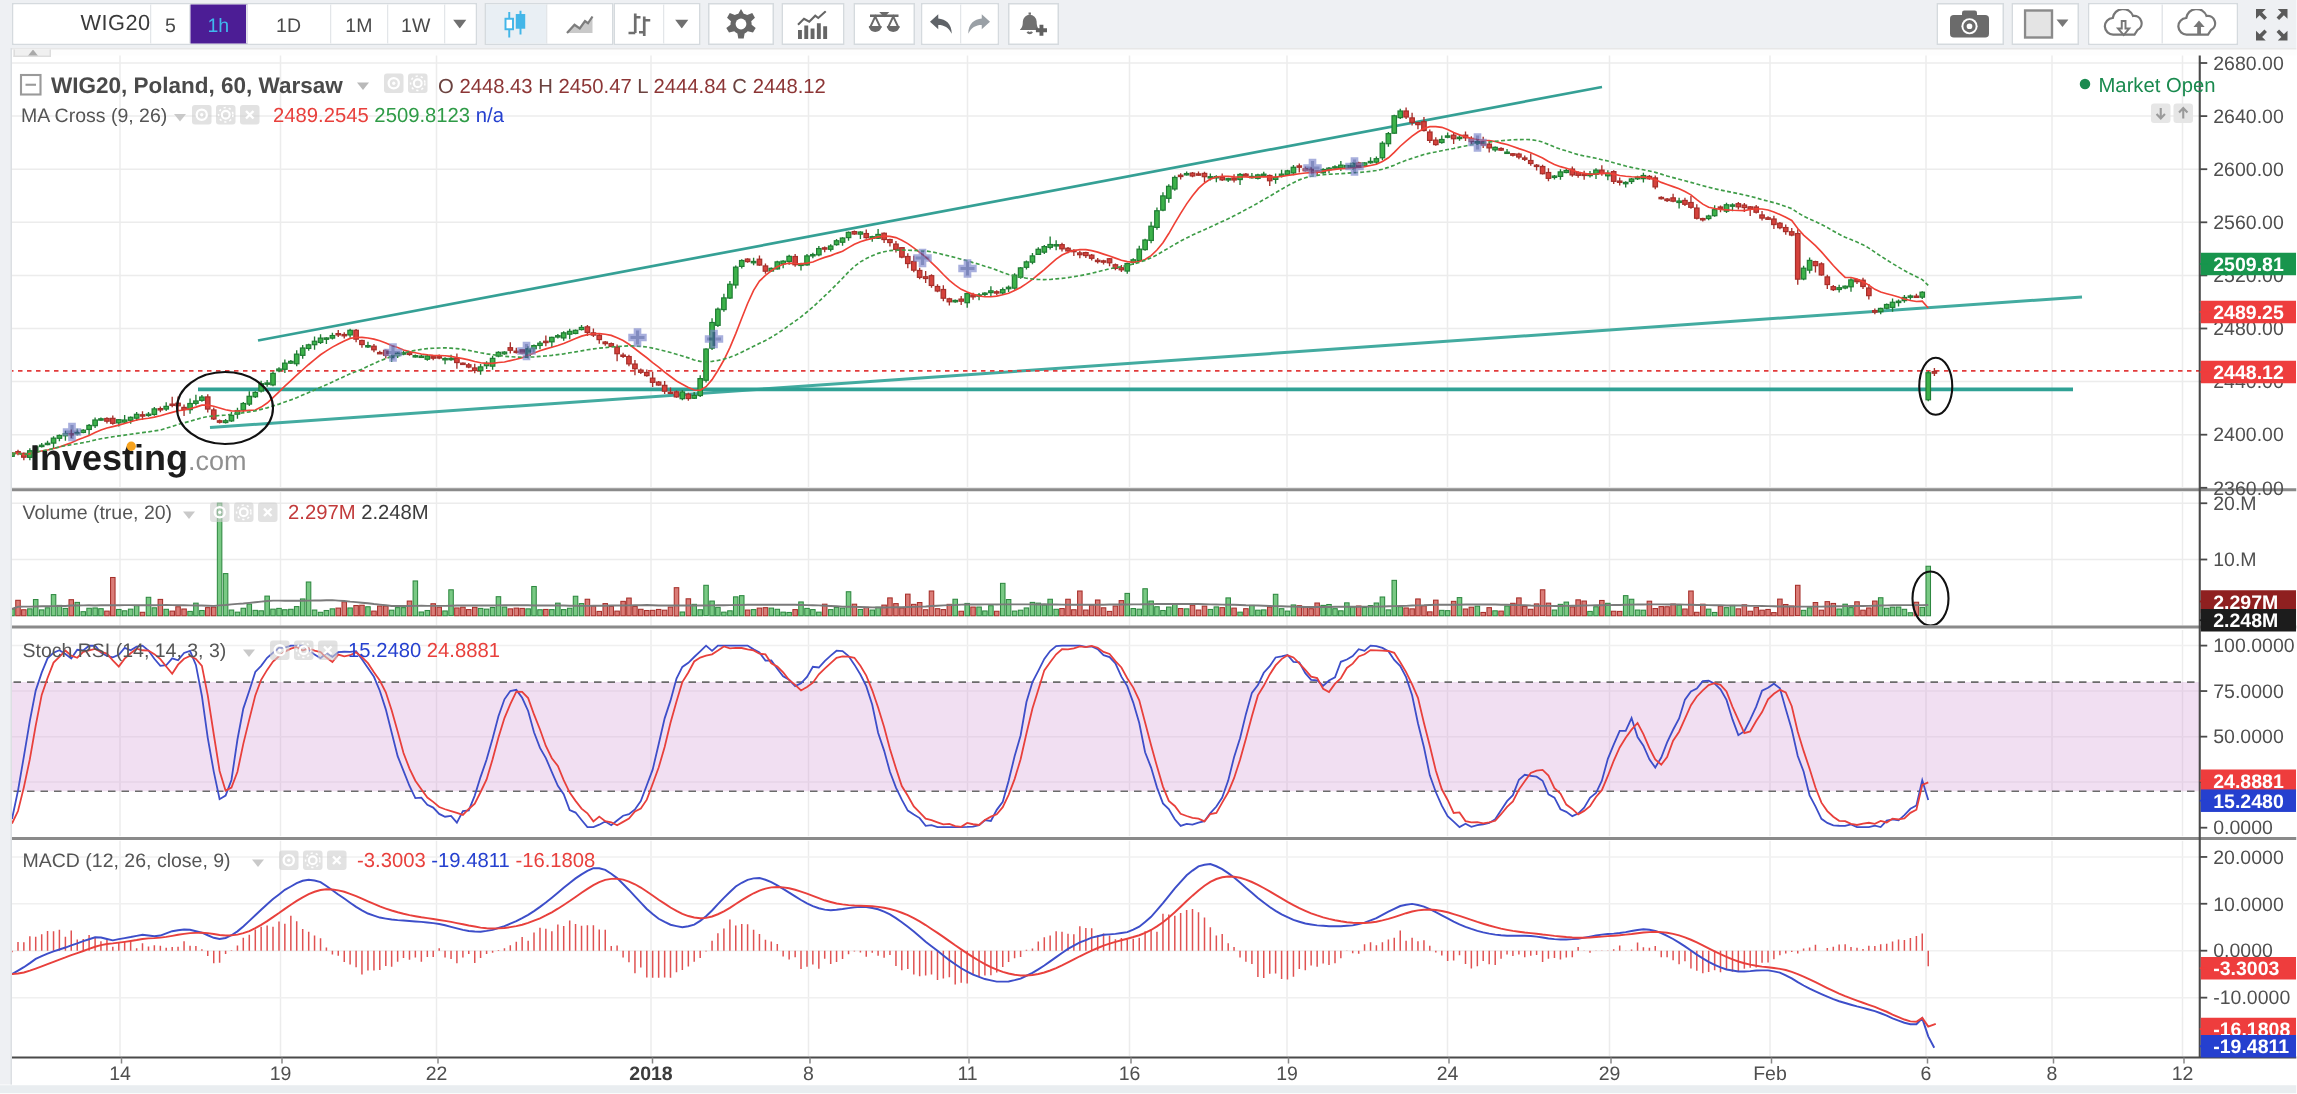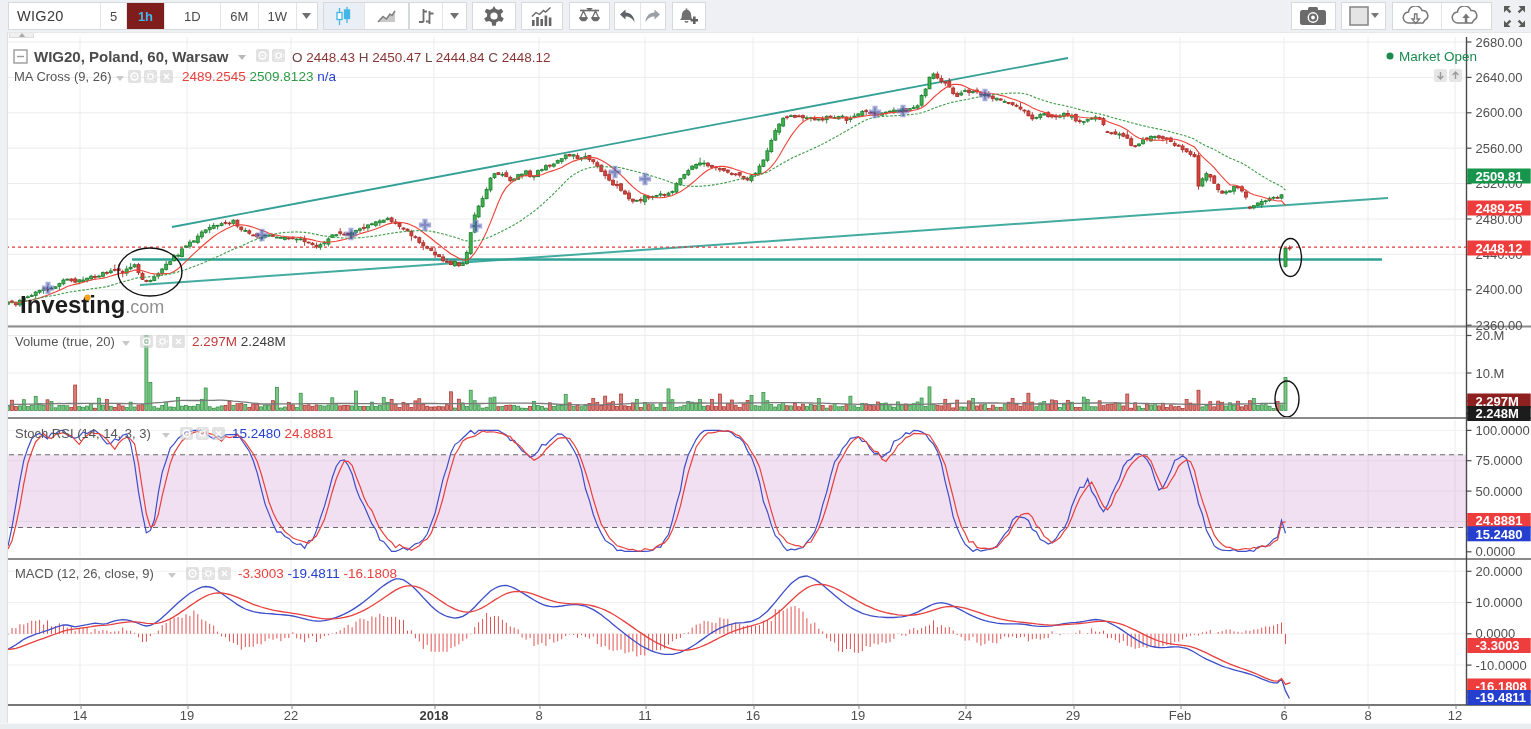--- a/index.html
+++ b/index.html
@@ -1,20 +1,20 @@
 <!DOCTYPE html>
 <html><head><meta charset="utf-8"><title>WIG20</title>
 <style>
 *{margin:0;padding:0;box-sizing:border-box}
 body{font-family:"Liberation Sans",sans-serif;background:#fff;width:1531px;height:729px;overflow:hidden;position:relative}
 #page{position:relative;width:1531px;height:729px;background:#fff}
 #toolbar{position:absolute;left:0;top:0;width:1531px;height:32px;background:#eef0f3}
 .grp{position:absolute;top:2px;height:28px;background:#fff;border:1px solid #d5dade;display:flex}
 .cell{height:26px;display:flex;align-items:center;justify-content:center;font-size:13px;color:#4a4a4a;border-right:1px solid #e3e6e9;background:#fff}
-.cell.act{background:#7f1d1d;color:#3fb9ee;font-weight:bold}
+.cell.act{background:#4c1d95;color:#3fb9ee;font-weight:normal}
 .cell.actb{background:#e9eff4}
 .sym{font-size:14.5px;color:#3a3a3a;padding-left:8px;letter-spacing:0.3px}
 .box,.nobox{position:absolute;top:2px;height:28px;display:flex;align-items:center;justify-content:center}
 .box{background:#fff;border:1px solid #d5dade}
 #substrip{position:absolute;left:8px;top:32px;width:1523px;height:5px;background:#fdfdfd;border-top:1px solid #e7e7e7}
 #collapsetab{position:absolute;left:1px;top:0px;width:25px;height:5px;background:#f0f0f0;border:1px solid #ddd;border-top:none;display:flex;align-items:center;justify-content:center;overflow:hidden}
 #gutter{position:absolute;left:0;top:32px;width:8px;height:691px;background:#eef0f3;border-right:1px solid #dcdfe3}
 </style></head>
 <body>
 <div id="page">
@@ -1629,27 +1629,27 @@
       <path d="M222,571 l5,5 M227,571 l-5,5" stroke="#fff" stroke-width="1.6"></path>
       <text x="238" y="578" font-family="Liberation Sans, sans-serif" font-size="13.5" fill="#e8403c">-3.3003 <tspan fill="#2540cf">-19.4811</tspan> <tspan fill="#e8403c">-16.1808</tspan></text>
       <rect x="0" y="196" width="7" height="26" fill="#f2f2f2" stroke="#dcdcdc" stroke-width="1"></rect>
       <path d="M4.5,206 l-2,3 l2,3" stroke="#999" stroke-width="1" fill="none"></path>
       <rect x="0" y="368" width="7" height="26" fill="#f2f2f2" stroke="#dcdcdc" stroke-width="1"></rect>
       <path d="M4.5,378 l-2,3 l2,3" stroke="#999" stroke-width="1" fill="none"></path>
 </svg>
 
 <div id="toolbar">
  <div class="grp" style="left:8px;width:309.5px">
-   <div class="cell" style="width:99.5px;justify-content:flex-start">
+   <div class="cell" style="width:99.5px;justify-content:flex-end">
           <span class="sym">WIG20</span>
         </div>
    <div class="cell" style="width:27.5px">5</div>
    <div class="cell act" style="width:41px">1h</div>
    <div class="cell" style="width:60px">1D</div>
-   <div class="cell" style="width:40.9px">6M</div>
+   <div class="cell" style="width:40.9px">1M</div>
    <div class="cell" style="width:40.7px">1W</div>
    <div class="cell" style="width:21.5px;border-right:none">
           <svg width="9" height="6">
             <path d="M0,0 h9 l-4.5,6 z" fill="#707070"></path>
           </svg>
         </div>
  </div>
  <div class="grp" style="left:322.6px;width:86.4px">
    <div class="cell actb" style="width:42.6px">
      <svg width="17" height="19" viewBox="0 0 17 19">

